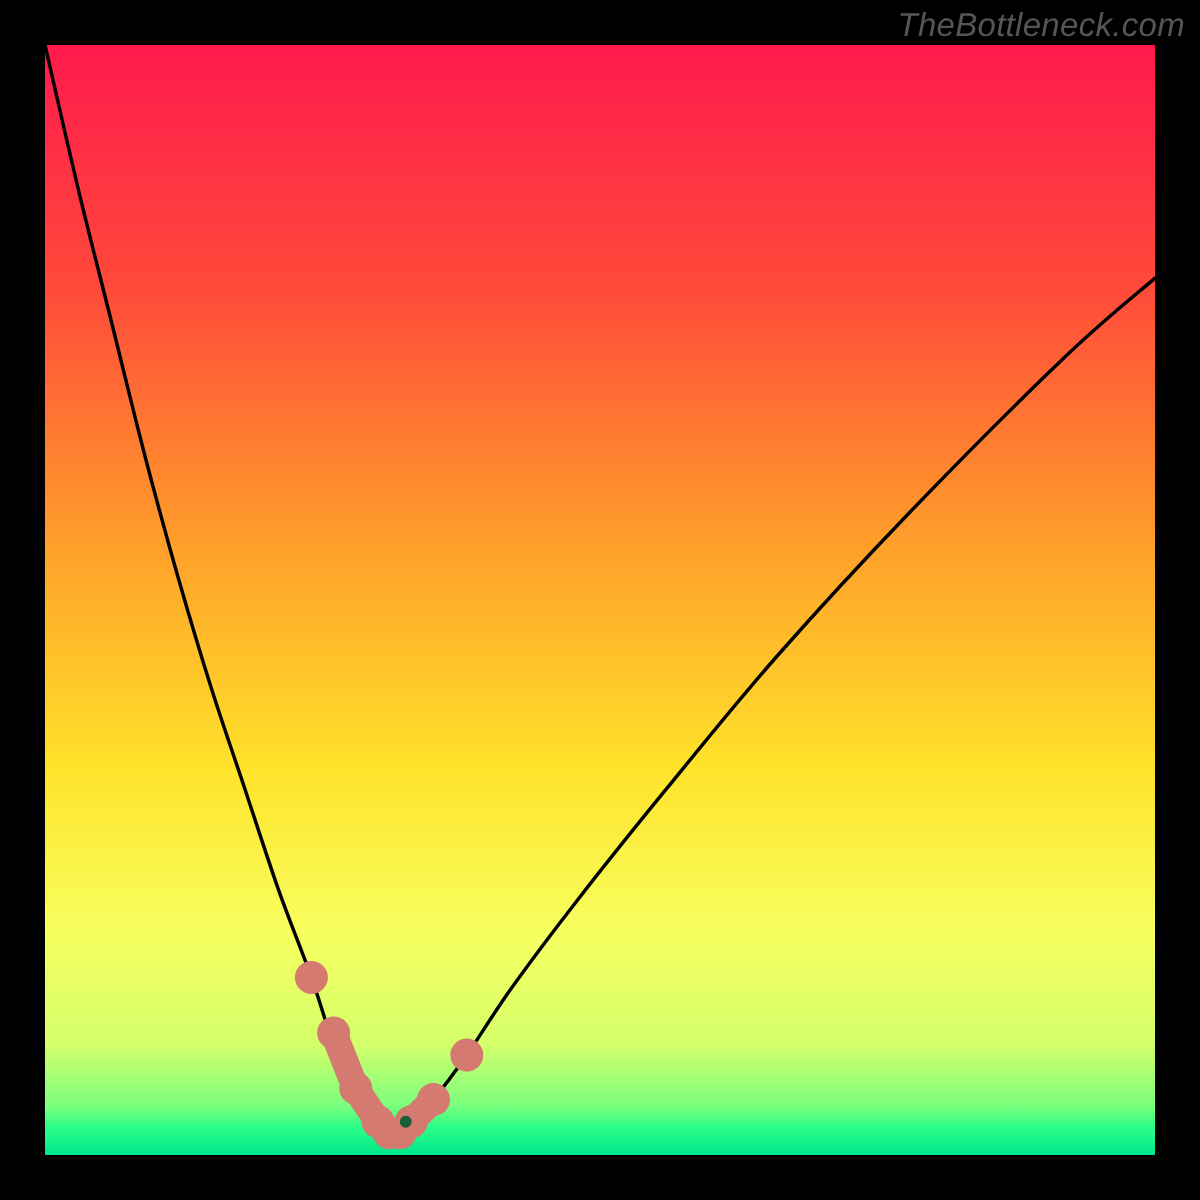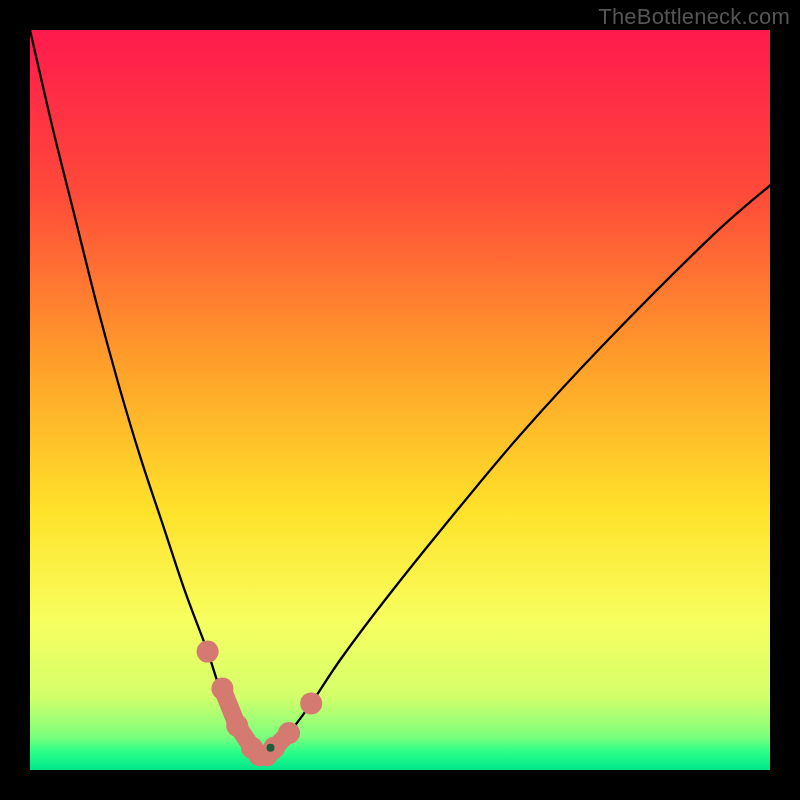--- a/index.html
+++ b/index.html
@@ -9,20 +9,21 @@
     height: 800px;
     overflow: hidden;
     background: #000;
     font-family: Arial, Helvetica, sans-serif;
   }
   .frame {
     position: relative;
     width: 800px;
     height: 800px;
     background: #000;
+    font-style: italic;
   }
   .watermark {
     position: absolute;
     top: 4px;
     right: 10px;
     color: #555;
     font-size: 22px;
     letter-spacing: 0.2px;
     z-index: 5;
   }

